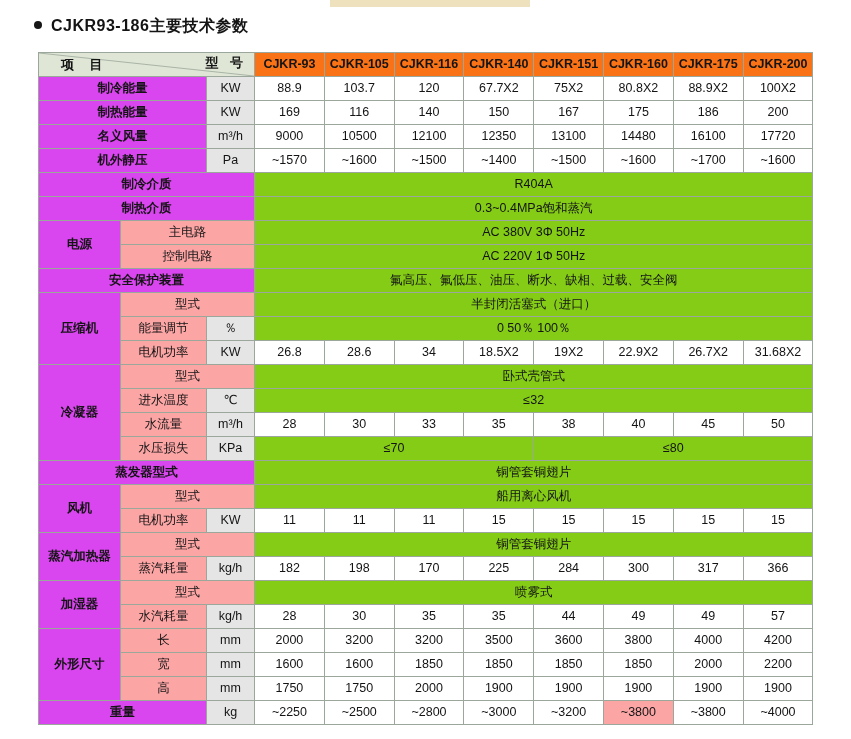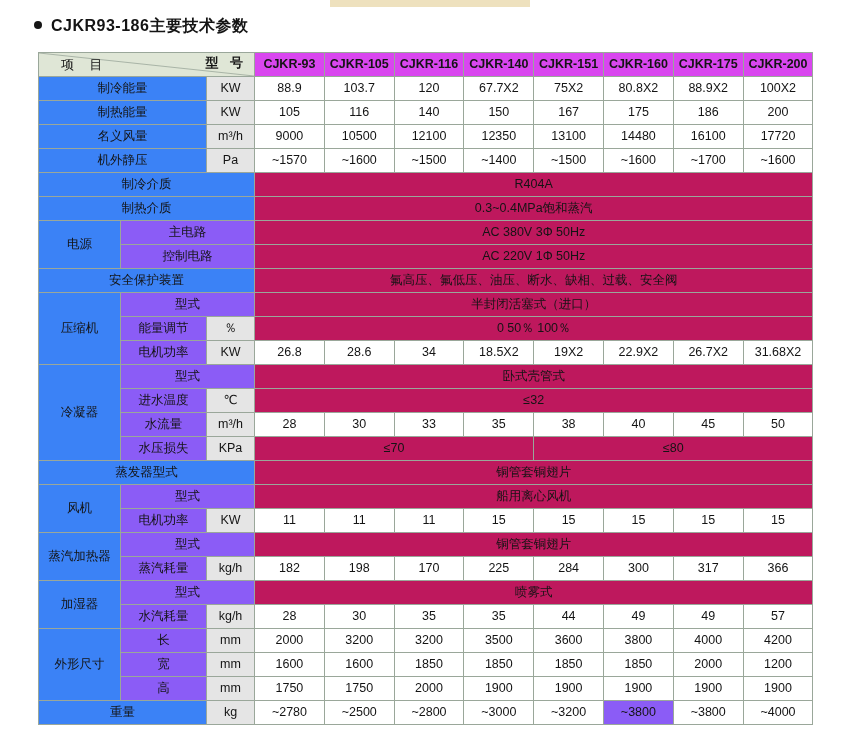--- a/index.html
+++ b/index.html
@@ -64,44 +64,44 @@
     border: 1px solid #9aa79a;
     font-size: 12.5px;
     text-align: center;
     vertical-align: middle;
     height: 23px;
     padding: 0 2px;
     color: #141414;
     line-height: 1.15;
   }
   .hdr {
-    background: #d946ef;
+    background: #f97316;
     font-weight: bold;
     font-size: 13px;
     height: 38px;
   }
   .lbl {
-    background: #8b5cf6;
+    background: #fca5a5;
     font-size: 12.5px;
   }
   .lbl-b {
-    background: #3b82f6;
+    background: #d946ef;
     font-size: 13px;
-    font-weight: normal;
+    font-weight: bold;
     margin-left: 8px;
   }
   .unit {
     background: #e5e5e5;
     font-size: 12px;
   }
   .val-faint {
     color: #55615d;
   }
   .span-cell {
-    background: #be185d;
+    background: #84cc16;
   }
   .corner {
     position: relative;
     background: #dfe6d6;
     padding: 0;
   }
   .corner .diag {
     position: absolute;
     left: 0; top: 0; right: 0; bottom: 0;
   }
@@ -113,21 +113,21 @@
     font-size: 13px;
     font-weight: bold;
     letter-spacing: 4px;
     margin-left: 16px;
   }
   .corner .t-item {
     position: absolute;
     left: 22px;
     bottom: 3px;
     font-size: 13px;
-    font-weight: normal;
+    font-weight: bold;
     letter-spacing: 6px;
   }
   .w-first { width: 82px; }
   .w-second { width: 86px; }
   .w-unit { width: 48px; }
   .w-col { width: 69.8px; }
 </style>
 </head>
 <body>
 
@@ -185,21 +185,21 @@
         <td>67.7X2</td>
         <td>75X2</td>
         <td>80.8X2</td>
         <td>88.9X2</td>
         <td>100X2</td>
       </tr>
 
       <tr>
         <td class="lbl-b" colspan="2">制热能量</td>
         <td class="unit">KW</td>
-        <td>105</td>
+        <td>169</td>
         <td>116</td>
         <td>140</td>
         <td>150</td>
         <td>167</td>
         <td>175</td>
         <td>186</td>
         <td>200</td>
       </tr>
 
       <tr>
@@ -380,39 +380,39 @@
       <tr>
         <td class="lbl">宽</td>
         <td class="unit">mm</td>
         <td>1600</td>
         <td>1600</td>
         <td>1850</td>
         <td>1850</td>
         <td>1850</td>
         <td class="val-faint">1850</td>
         <td class="val-faint">2000</td>
-        <td class="val-faint">1200</td>
+        <td class="val-faint">2200</td>
       </tr>
       <tr>
         <td class="lbl">高</td>
         <td class="unit">mm</td>
         <td>1750</td>
         <td>1750</td>
         <td>2000</td>
         <td>1900</td>
         <td>1900</td>
         <td class="val-faint">1900</td>
         <td class="val-faint">1900</td>
         <td class="val-faint">1900</td>
       </tr>
 
       <tr>
         <td class="lbl-b" colspan="2">重量</td>
         <td class="unit">kg</td>
-        <td>~2780</td>
+        <td>~2250</td>
         <td>~2500</td>
         <td>~2800</td>
         <td>~3000</td>
         <td>~3200</td>
         <td class="lbl">~3800</td>
         <td class="val-faint">~3800</td>
         <td class="val-faint">~4000</td>
       </tr>
 
     </tbody>

